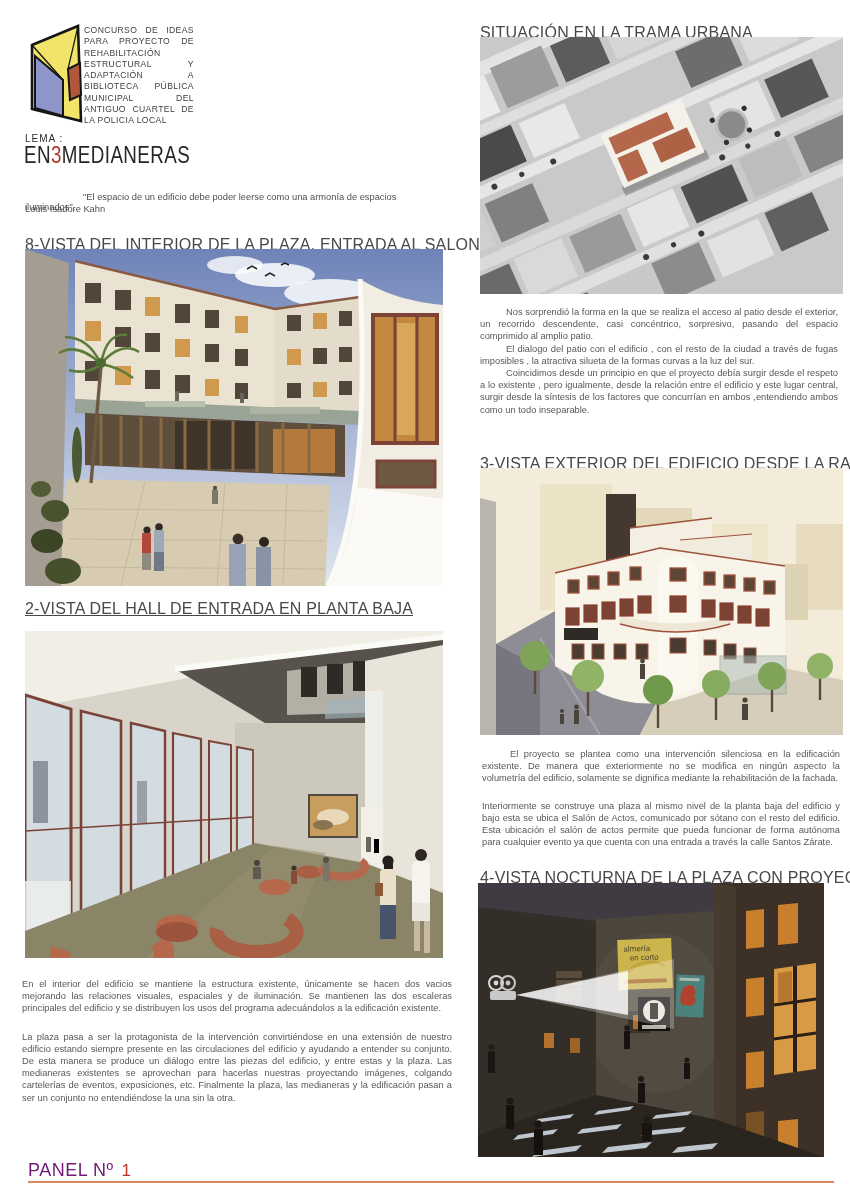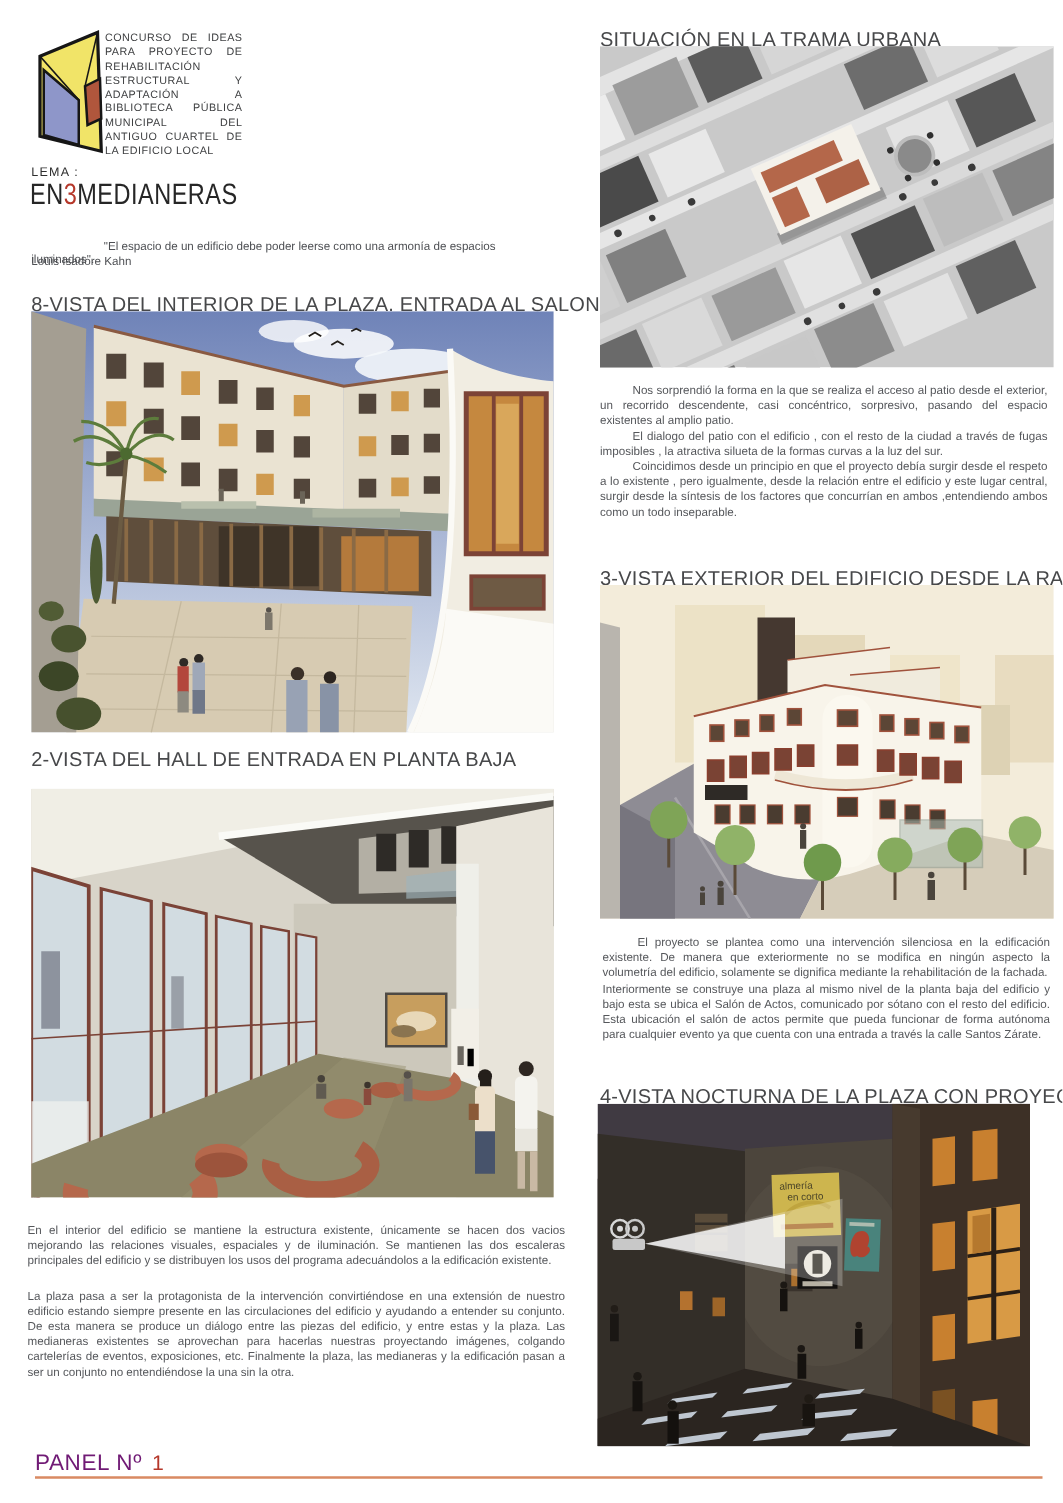--- a/index.html
+++ b/index.html
@@ -29,21 +29,21 @@
 <div class="page">
 
   <svg class="abs" style="left:25px;top:22px;" width="62" height="103" viewBox="0 0 62 103">
     <polygon points="7,23 53,4 56,99 7,87" fill="#f1e468" stroke="#161616" stroke-width="2.6"></polygon>
     <polygon points="10,34 38,58 38,94 10,86" fill="#8e96c9" stroke="#161616" stroke-width="2"></polygon>
     <polygon points="43,47 55,41 56,73 45,78" fill="#b0563c" stroke="#161616" stroke-width="2"></polygon>
     <line x1="7" y1="23" x2="38" y2="58" stroke="#161616" stroke-width="1.4"></line>
     <line x1="53" y1="4" x2="43" y2="47" stroke="#161616" stroke-width="1.2"></line>
   </svg>
 
-  <div class="abs comp-title" style="left:84px;top:25px;">CONCURSO DE IDEAS PARA PROYECTO DE REHABILITACIÓN ESTRUCTURAL Y ADAPTACIÓN A BIBLIOTECA PÚBLICA MUNICIPAL DEL ANTIGUO CUARTEL DE LA EDIFICIO LOCAL</div>
+  <div class="abs comp-title" style="left:84px;top:25px;">CONCURSO DE IDEAS PARA PROYECTO DE REHABILITACIÓN ESTRUCTURAL Y ADAPTACIÓN A BIBLIOTECA PÚBLICA MUNICIPAL DEL ANTIGUO CUARTEL DE LA POLICIA LOCAL</div>
 
   <div class="abs lema-label" style="left:25px;top:133px;">LEMA :</div>
 
   <div class="abs lema-word" style="left:24px;top:142px;">
     <span>EN</span><span class="num">3</span><span>MEDIANERAS</span>
   </div>
 
   <div class="abs quote-line" style="left:25px;top:192px;">"El espacio de un edificio debe poder leerse como una armonía de espacios iluminados".</div>
   <div class="abs quote-author" style="left:25px;top:204px;">Louis Isadore Kahn</div>
 
@@ -178,21 +178,21 @@
       <rect x="129" y="303" width="10" height="19" fill="#6f7788"></rect>
       <circle cx="213" cy="290" r="5.4" fill="#3a3028"></circle>
       <rect x="204" y="295" width="17" height="42" fill="#98a2b4"></rect>
       <circle cx="239" cy="293" r="5" fill="#2c2520"></circle>
       <rect x="231" y="298" width="15" height="39" fill="#8893a6"></rect>
       <circle cx="190" cy="239" r="2.2" fill="#55504a"></circle>
       <rect x="187" y="241" width="6" height="14" fill="#7d776b"></rect>
     </g>
   </svg>
 
-  <div class="abs cap" style="left:25px;top:600px;">2-VISTA DEL HALL DE ENTRADA EN PLANTA BAJA</div>
+  <div class="abs cap" style="left:25px;top:600px;text-decoration:underline;">2-VISTA DEL HALL DE ENTRADA EN PLANTA BAJA</div>
 
   <svg class="abs" style="left:25px;top:631px;" width="418" height="327" viewBox="0 0 418 327">
     <rect x="0" y="0" width="418" height="327" fill="#d8d4c9"></rect>
     <polygon points="0,0 418,0 418,10 200,40 0,78" fill="#f0eee5"></polygon>
     <g>
       <polygon points="150,38 418,6 418,110 240,92" fill="#57534c"></polygon>
       <polygon points="262,40 402,22 402,80 262,84" fill="#b3afa4"></polygon>
       <rect x="276" y="36" width="16" height="30" fill="#2e2b27"></rect>
       <rect x="302" y="33" width="16" height="30" fill="#2e2b27"></rect>
       <rect x="328" y="30" width="16" height="30" fill="#2e2b27"></rect>
@@ -332,21 +332,21 @@
       <g fill="#2f2f2f">
         <circle cx="246" cy="108" r="2.6"></circle>
           <circle cx="280" cy="110" r="2.6"></circle>
         <circle cx="250" cy="134" r="2.6"></circle>
           <circle cx="276" cy="132" r="2.6"></circle>
       </g>
     </g>
   </svg>
 
   <div class="abs body indent" style="left:480px;top:306px;width:358px;">
-    <p>Nos sorprendió la forma en  la que se realiza el acceso al patio desde el exterior, un recorrido descendente, casi  concéntrico, sorpresivo, pasando del espacio existentes al amplio patio.</p>
+    <p>Nos sorprendió la forma en  la que se realiza el acceso al patio desde el exterior, un recorrido descendente, casi  concéntrico, sorpresivo, pasando del espacio comprimido al amplio patio.</p>
     <p>El dialogo del patio  con el edificio , con el resto de la ciudad a través de fugas imposibles , la atractiva silueta de la formas curvas  a la luz del sur.</p>
     <p>Coincidimos  desde un principio  en  que el proyecto debía surgir desde el respeto a lo existente ,  pero igualmente, desde   la  relación  entre el  edificio y este lugar central, surgir  desde la síntesis de los factores que concurrían en ambos ,entendiendo ambos  como un todo inseparable.</p>
   </div>
 
   <div class="abs cap" style="left:480px;top:455px;">3-VISTA EXTERIOR DEL EDIFICIO DESDE LA RAMBLA FEDERICO GARCIA LORCA</div>
 
   <svg class="abs" style="left:480px;top:468px;" width="363" height="267" viewBox="0 0 363 267">
     <rect x="0" y="0" width="363" height="267" fill="#f3ecda"></rect>
     <g>
       <rect x="60" y="16" width="72" height="126" fill="#ece2c6"></rect>
@@ -437,21 +437,21 @@
       <rect x="80" y="246" width="4" height="10"></rect>
         <circle cx="82" cy="243" r="2"></circle>
       <rect x="160" y="196" width="5" height="15"></rect>
         <circle cx="162.5" cy="193" r="2.4"></circle>
       <rect x="262" y="236" width="6" height="16"></rect>
         <circle cx="265" cy="232" r="2.6"></circle>
     </g>
   </svg>
 
   <div class="abs body" style="left:482px;top:748px;width:358px;">
-    <p style="text-indent:28px;">El proyecto  se plantea como una intervención silenciosa en la edificación existente.   De manera que exteriormente no se modifica en ningún aspecto la volumetría del edificio, solamente se dignifica mediante la rehabilitación de la fachada.</p>
+    <p style="text-indent:28px;margin-bottom:15px;">El proyecto  se plantea como una intervención silenciosa en la edificación existente.   De manera que exteriormente no se modifica en ningún aspecto la volumetría del edificio, solamente se dignifica mediante la rehabilitación de la fachada.</p>
     <p>Interiormente se construye una plaza al mismo nivel de la planta baja del edificio y bajo esta se ubica el Salón de Actos,  comunicado por sótano con el resto del edificio. Esta ubicación el salón de actos permite que pueda funcionar de forma autónoma para cualquier evento ya que cuenta con una entrada a través la calle Santos Zárate.</p>
   </div>
 
   <div class="abs cap" style="left:480px;top:869px;">4-VISTA NOCTURNA DE LA PLAZA CON PROYECCIONES SOBRE LA MEDIANERA</div>
 
   <svg class="abs" style="left:478px;top:883px;" width="346" height="274" viewBox="0 0 346 274">
     <rect x="0" y="0" width="346" height="274" fill="#403a42"></rect>
     <rect x="0" y="60" width="346" height="214" fill="#352f29"></rect>
 
     <g>

